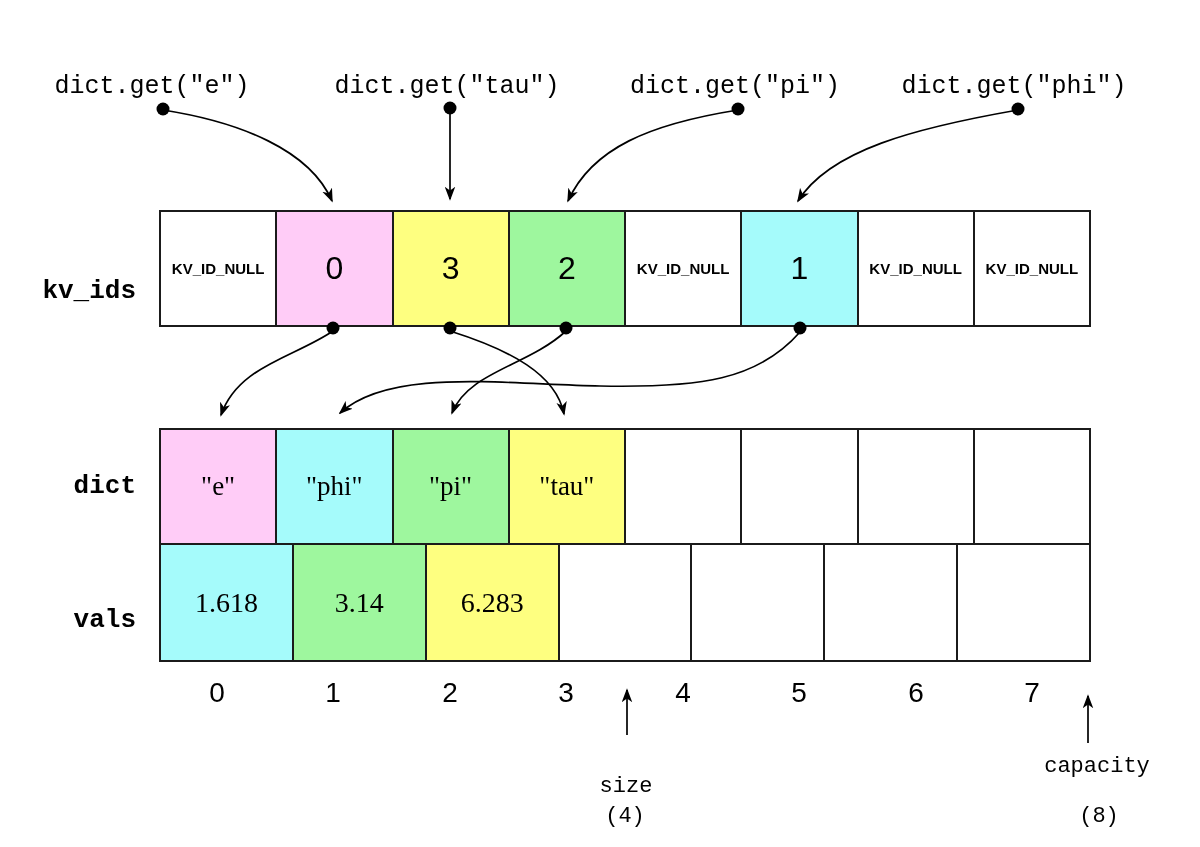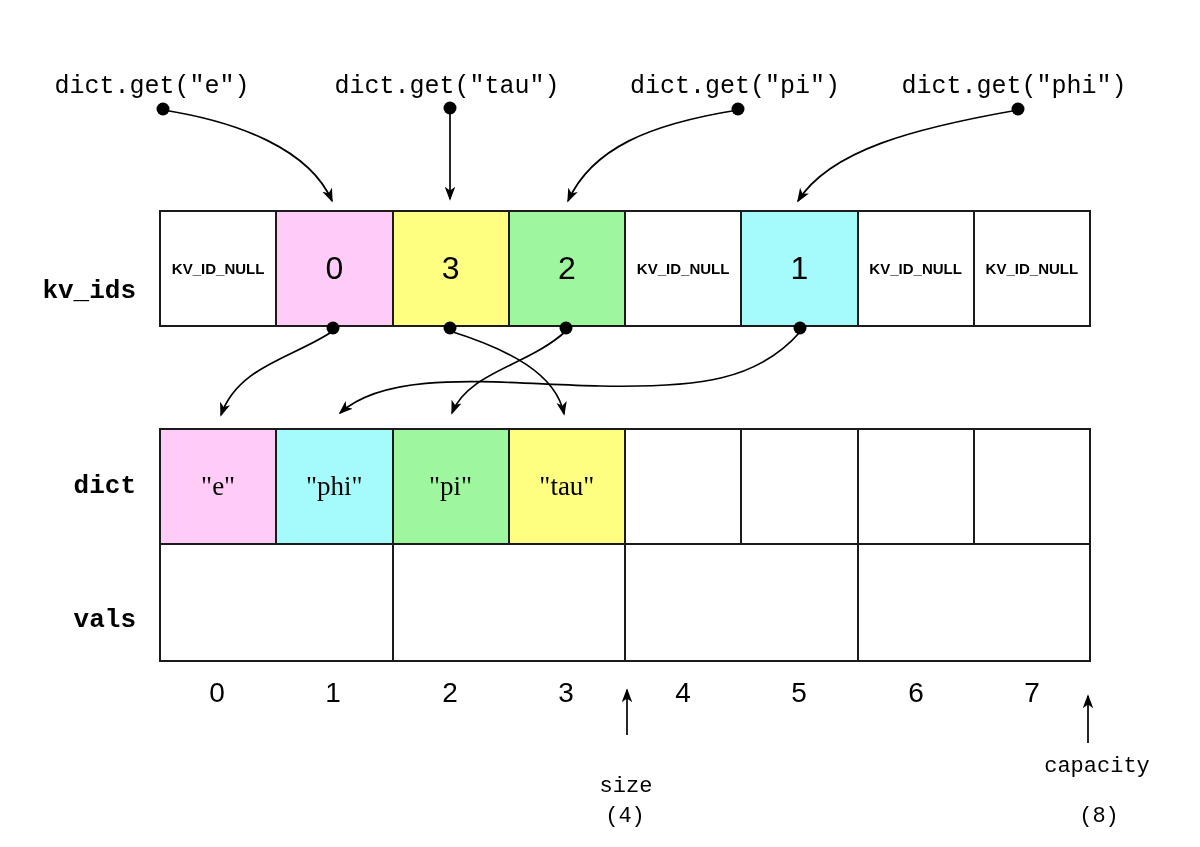--- a/index.html
+++ b/index.html
@@ -96,20 +96,29 @@
           <span class="serif key-text"></span>
         </div>
       <div class="cell" style="background-color: rgb(255, 255, 255);">
           <span class="serif key-text"></span>
         </div>
       <div class="cell" style="background-color: rgb(255, 255, 255);">
           <span class="serif key-text"></span>
         </div>
     </div>
     <div class="array-row">
+      <div class="cell" style="background-color: rgb(165, 251, 251);">
+          <span class="serif val-text">1.618</span>
+        </div>
+      <div class="cell" style="background-color: rgb(158, 247, 158);">
+          <span class="serif val-text">3.14</span>
+        </div>
+      <div class="cell" style="background-color: rgb(254, 255, 128);">
+          <span class="serif val-text">6.283</span>
+        </div>
       <div class="cell" style="background-color: rgb(255, 255, 255);">
           <span class="serif val-text"></span>
         </div>
       <div class="cell" style="background-color: rgb(255, 255, 255);">
           <span class="serif val-text"></span>
         </div>
       <div class="cell" style="background-color: rgb(255, 255, 255);">
           <span class="serif val-text"></span>
         </div>
       <div class="cell" style="background-color: rgb(255, 255, 255);">

